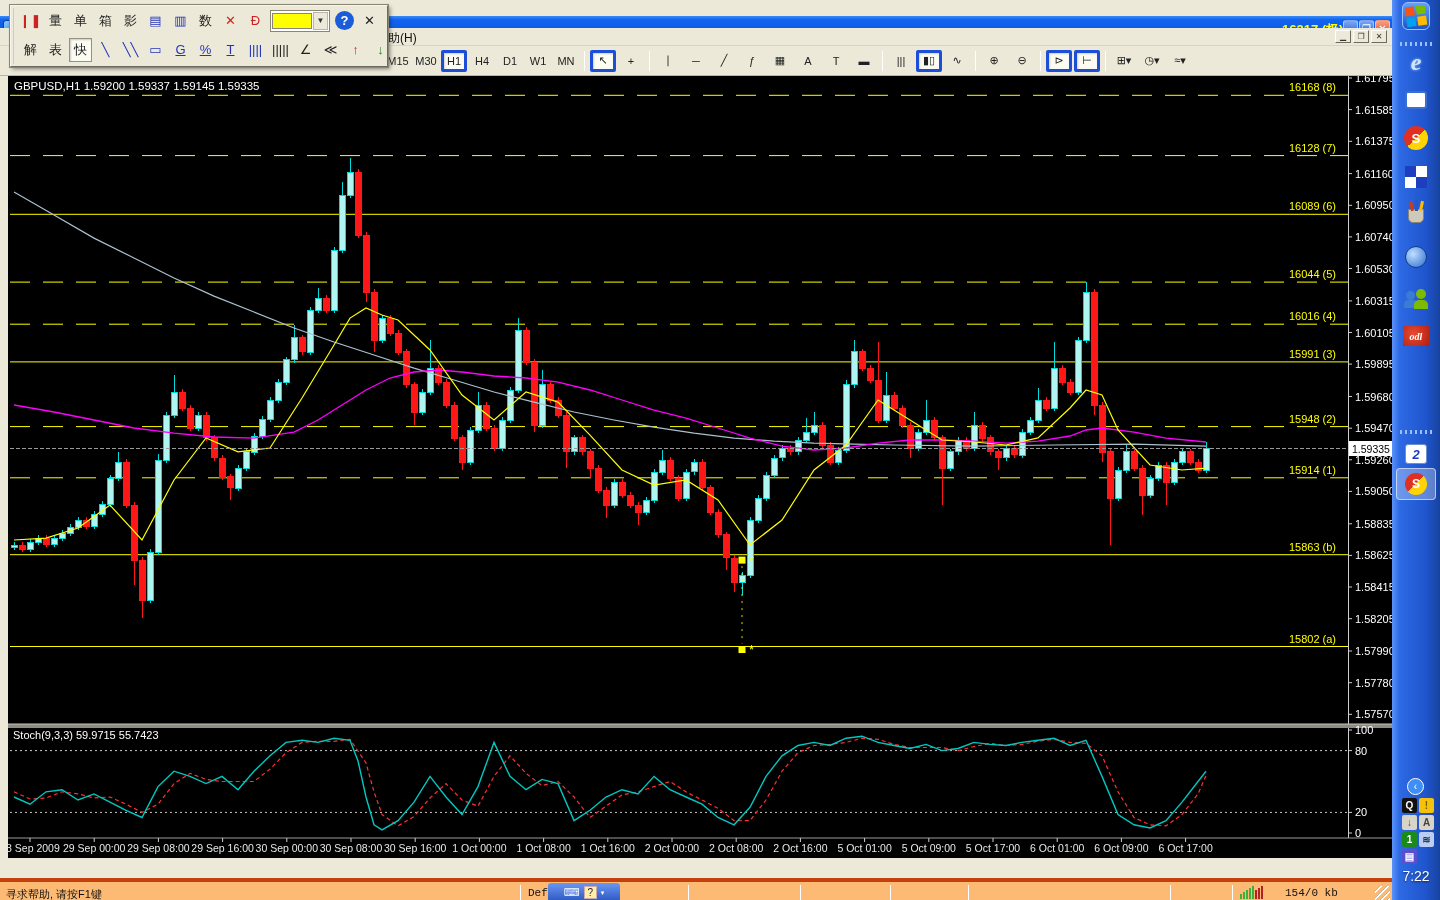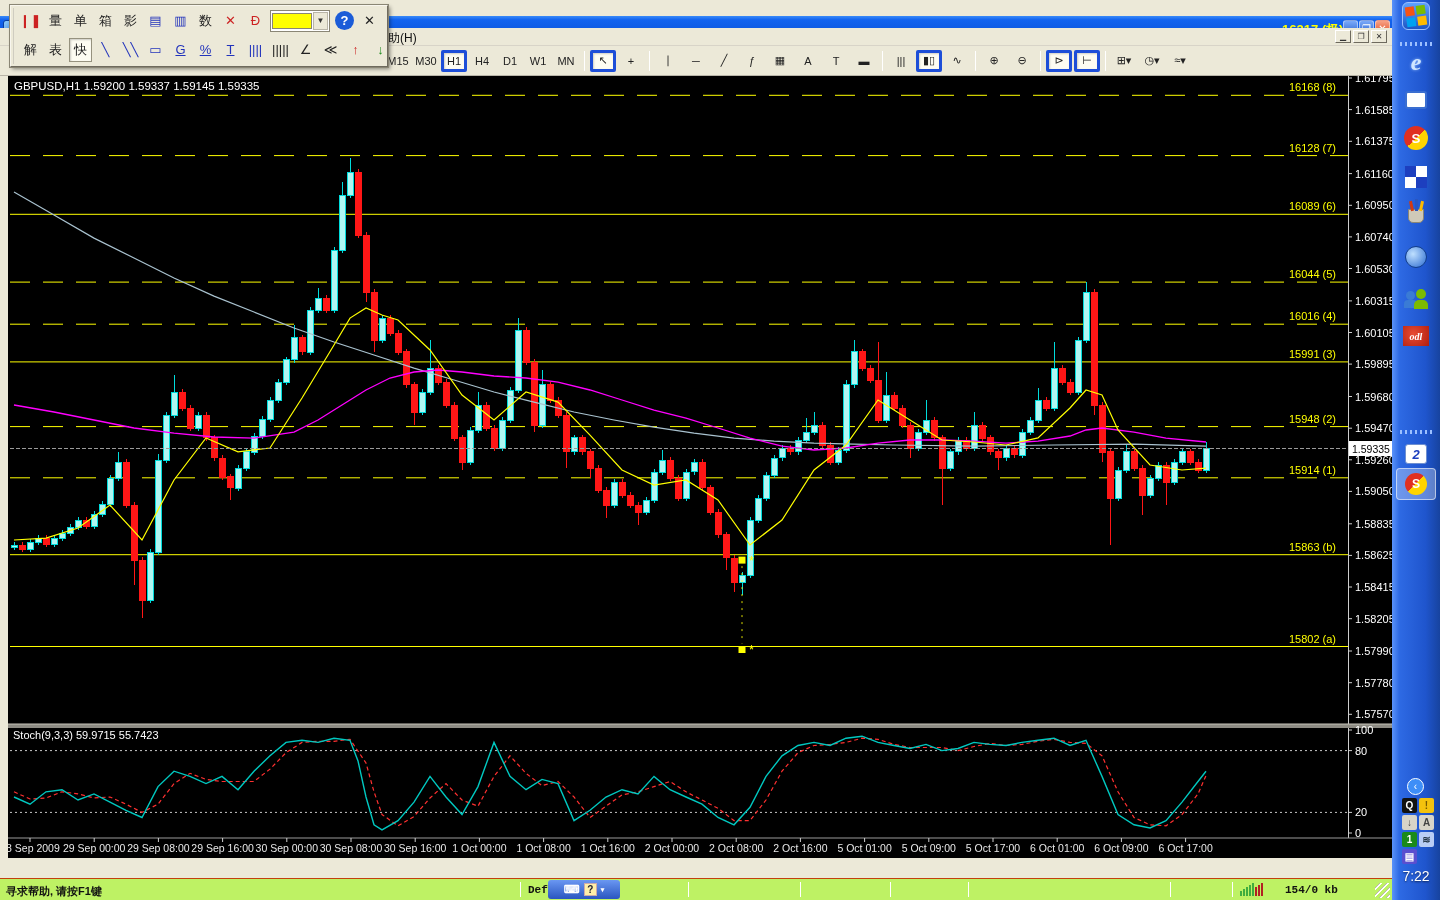--- a/index.html
+++ b/index.html
@@ -48,22 +48,22 @@
     font-size:13px;display:flex;align-items:center;justify-content:center;margin:0 3px;}
   
   #chart{position:absolute;left:8px;top:76px;}
   
   .tabbar{position:absolute;left:0;top:858px;width:100%;height:20px;background:#ece9d8;
     border-top:1px solid #8a8675;display:flex;align-items:flex-end;padding-left:6px;}
   .tab{height:17px;padding:0 11px;font-size:11px;border:1px solid #8a8675;border-bottom:none;
     margin-right:1px;background:#dcd8cc;color:#6b6b6b;display:flex;align-items:center;border-radius:2px 2px 0 0;}
   .tab.active{background:#fff;color:#000;height:19px;}
   
-  .statusbar{position:absolute;left:0;top:878px;width:100%;height:22px;background:#bef264;
-    border-top:1px solid #c2410c;font-size:11px;color:#111;font-weight:bold;}
+  .statusbar{position:absolute;left:0;top:878px;width:100%;height:22px;background:#fdba74;
+    border-top:4px solid #c2410c;font-size:11px;color:#111;}
   .sb{position:absolute;top:5px;white-space:nowrap;}
   .sbd{position:absolute;top:3px;width:1px;height:15px;background:#b9b5a8;border-right:1px solid #fff;}
   .langbar{position:absolute;left:548px;top:1px;width:72px;height:19px;border-radius:3px;
     background:linear-gradient(#6a97f2,#2a56c0);display:flex;align-items:center;justify-content:center;gap:4px;color:#fff;}
   .lang-q{width:13px;height:13px;background:#ffefa8;border:1px solid #caa;color:#223;font-size:10px;line-height:11px;text-align:center;}
   .netbars{position:absolute;left:1240px;top:4px;display:flex;align-items:flex-end;gap:1px;height:13px;}
   .netbars i{width:2px;display:block;}
   .gripc{position:absolute;right:2px;top:4px;width:15px;height:15px;
     background:repeating-linear-gradient(135deg,transparent 0 3px,#b9b5a8 3px 4px,#fff 4px 5px);}
   

